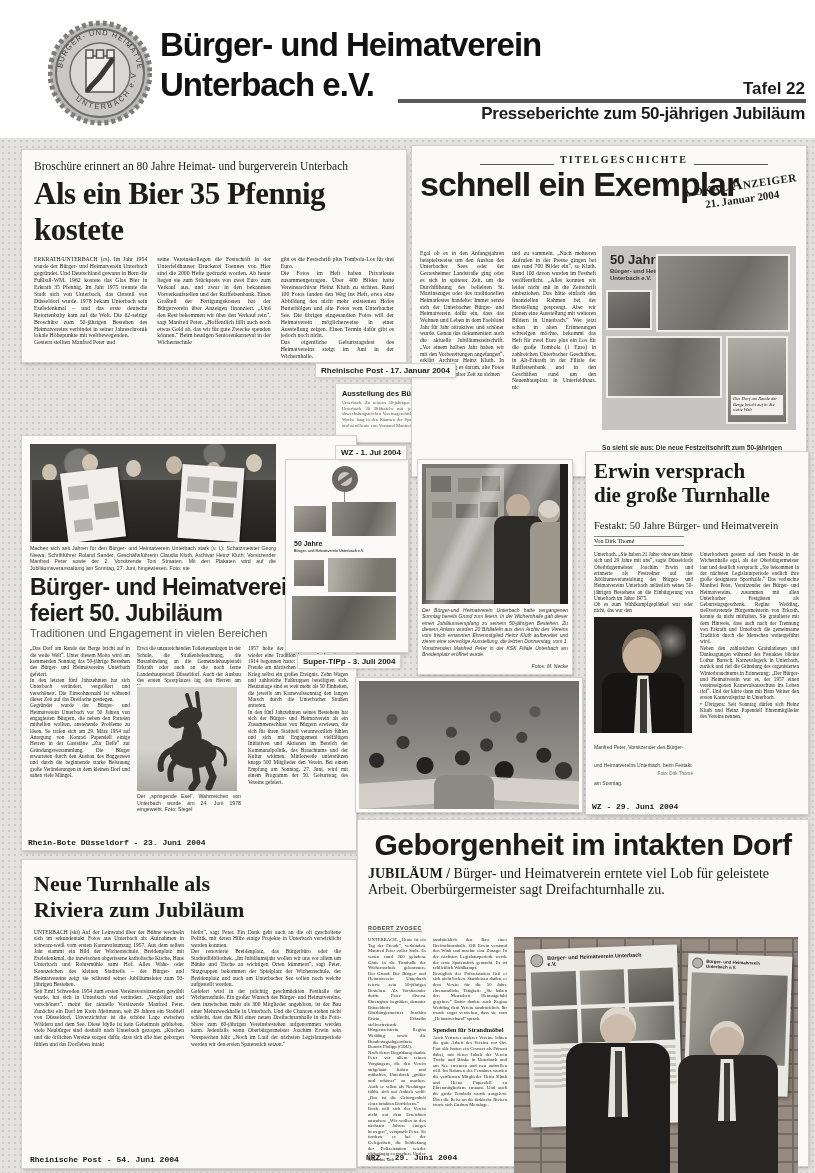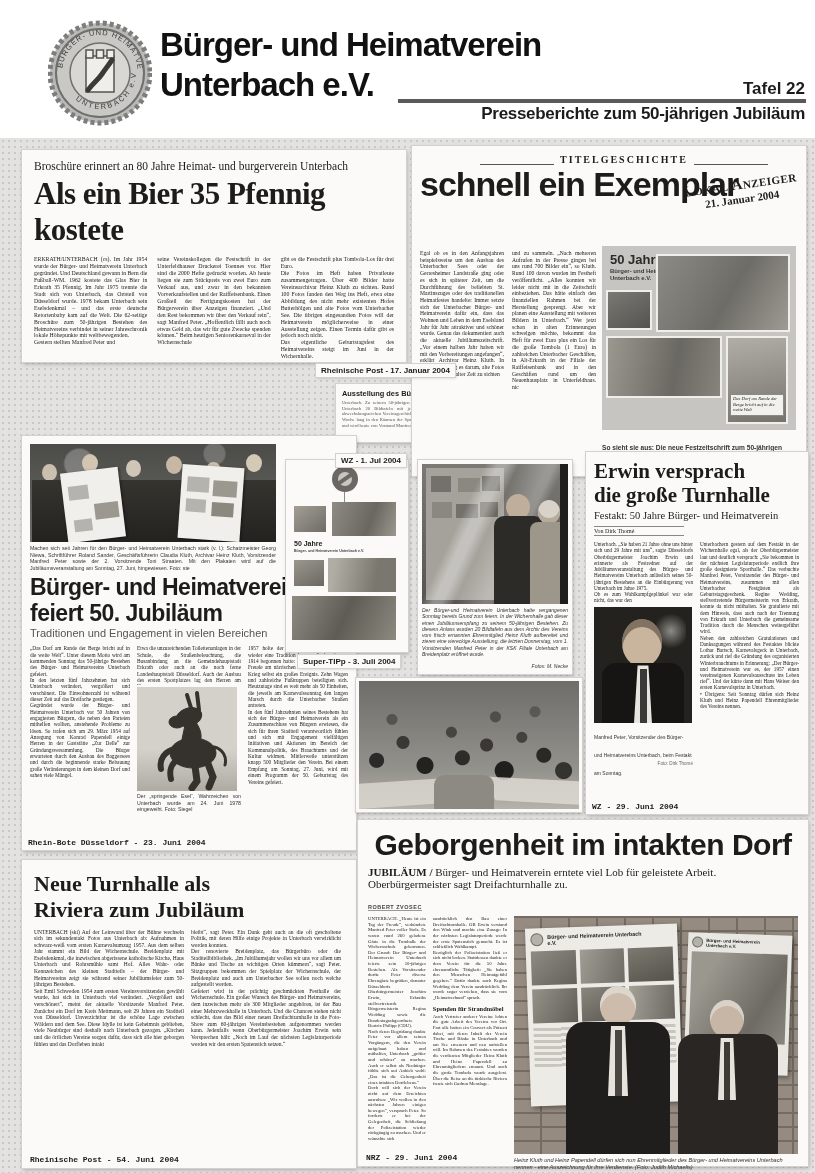--- a/index.html
+++ b/index.html
@@ -37,25 +37,25 @@
   .kickrow .ln{flex:1;height:1px;background:#555;}
   .kickC{font-size:10px;letter-spacing:2px;font-weight:bold;font-variant:small-caps;}
   .headC{font-family:"Liberation Sans",sans-serif;font-weight:bold;font-size:34px;letter-spacing:-1px;line-height:1.02;margin:0;}
   .stamp{position:absolute;right:8px;top:30px;transform:rotate(-8deg);text-align:center;line-height:1.1;}
   .stamp .s1{font-size:15px;letter-spacing:0.5px;font-variant:small-caps;font-weight:bold;}
   .stamp .s2{font-size:11px;font-weight:bold;}
   
   .headD{font-family:"Liberation Sans",sans-serif;font-weight:bold;font-size:23px;letter-spacing:-0.5px;line-height:1.05;margin:4px 0 2px 0;}
   .subD{font-family:"Liberation Sans",sans-serif;font-size:11px;color:#555;margin:2px 0 6px 0;}
   .headH{font-weight:bold;font-size:21px;line-height:1.05;margin:0 0 4px 0;}
-  .subH{font-size:10.5px;margin:4px 0 5px 0;}
+  .subH{font-size:10.5px;margin:14px 0 5px 0;}
   .bylineH{font-size:6px;border-top:1px solid #888;border-bottom:1px solid #888;padding:1px 0;width:90px;margin-bottom:5px;}
   .headI{font-weight:bold;font-size:22px;line-height:1.08;margin:2px 0 7px 0;}
   .headJ{font-family:"Liberation Sans",sans-serif;font-weight:bold;font-size:30px;letter-spacing:-0.5px;text-align:center;margin:0 0 4px 0;}
-  .kickJ{font-size:11px;margin:0 0 5px 0;}
+  .kickJ{font-size:14px;margin:0 0 18px 0;}
   .bylJ{font-family:"Liberation Sans",sans-serif;font-weight:bold;font-size:5.5px;color:#444;
         border-bottom:1px solid #999;display:inline-block;margin-bottom:3px;letter-spacing:0.5px;}
   .colflex{display:flex;gap:7px;}
   .ital{font-style:italic;}
   .srcline{font-family:Liberation Mono, monospace;font-weight:bold;font-size:8px;}
 </style>
 </head>
 <body>
 
 <div id="page">
@@ -102,21 +102,21 @@
 Die Fotos im Heft haben Privatleute zusammengetragen. Über 400 Bilder hatte Vereinsarchivar Heinz Kluth zu sichten. Rund 100 Fotos fanden den Weg ins Heft, etwa eine Abbildung des nicht mehr existenten Hofes Butterhölgen und alte Fotos vom Unterbacher See. Die übrigen eingesandten Fotos will der Heimatverein möglicherweise in einer Ausstellung zeigen. Einen Termin dafür gibt es jedoch noch nicht.
 Das eigentliche Geburtstagsfest des Heimatvereins steigt im Juni in der Wichernhalle.</div>
     </div>
   </div>
   <div class="lbl" style="left:316px;top:364px;">Rheinische Post - 17. Januar 2004</div>
 
   <div class="clip" style="left:336px;top:384px;width:170px;height:58px;padding:5px 6px;box-sizing:border-box;">
     <div style="font-family:'Liberation Sans',sans-serif;font-weight:bold;font-size:7.4px;margin-bottom:2px;">Ausstellung des Bürger- und Heimatvereins</div>
     <div class="tiny" style="font-size:4.6px;color:#555;line-height:1.25;height:38px;">Unterbach. Zu seinem 50-jährigen Bestehen hat der Bürger- und Heimatverein Unterbach 20 Bildtafeln mit jeweils sechs bis acht Bildern aus seiner abwechslungsreichen Vereinsgeschichte zusammengestellt. Diese Ausstellung ist eine Woche lang in den Räumen der Sparkasse Düsseldorf, Filiale Unterbach, zu sehen und wird heute von Vorstand Manfred Peter und Ehrenmitglied Heinz Kluth eröffnet.</div>
   </div>
-  <div class="lbl" style="left:336px;top:446px;margin-top:8px;">WZ - 1. Jul 2004</div>
+  <div class="lbl" style="left:336px;top:446px;">WZ - 1. Jul 2004</div>
 
   <div class="clip" style="left:412px;top:146px;width:394px;height:330px;padding:6px 8px;box-sizing:border-box;">
     <div class="kickrow">
       <div class="ln"></div>
       <div class="kickC" style="text-transform:uppercase;">Titelgeschichte</div>
       <div class="ln"></div>
     </div>
     <div class="headC">schnell ein Exemplar</div>
     <div class="stamp">
       <div class="s1">Lokal Anzeiger</div>

